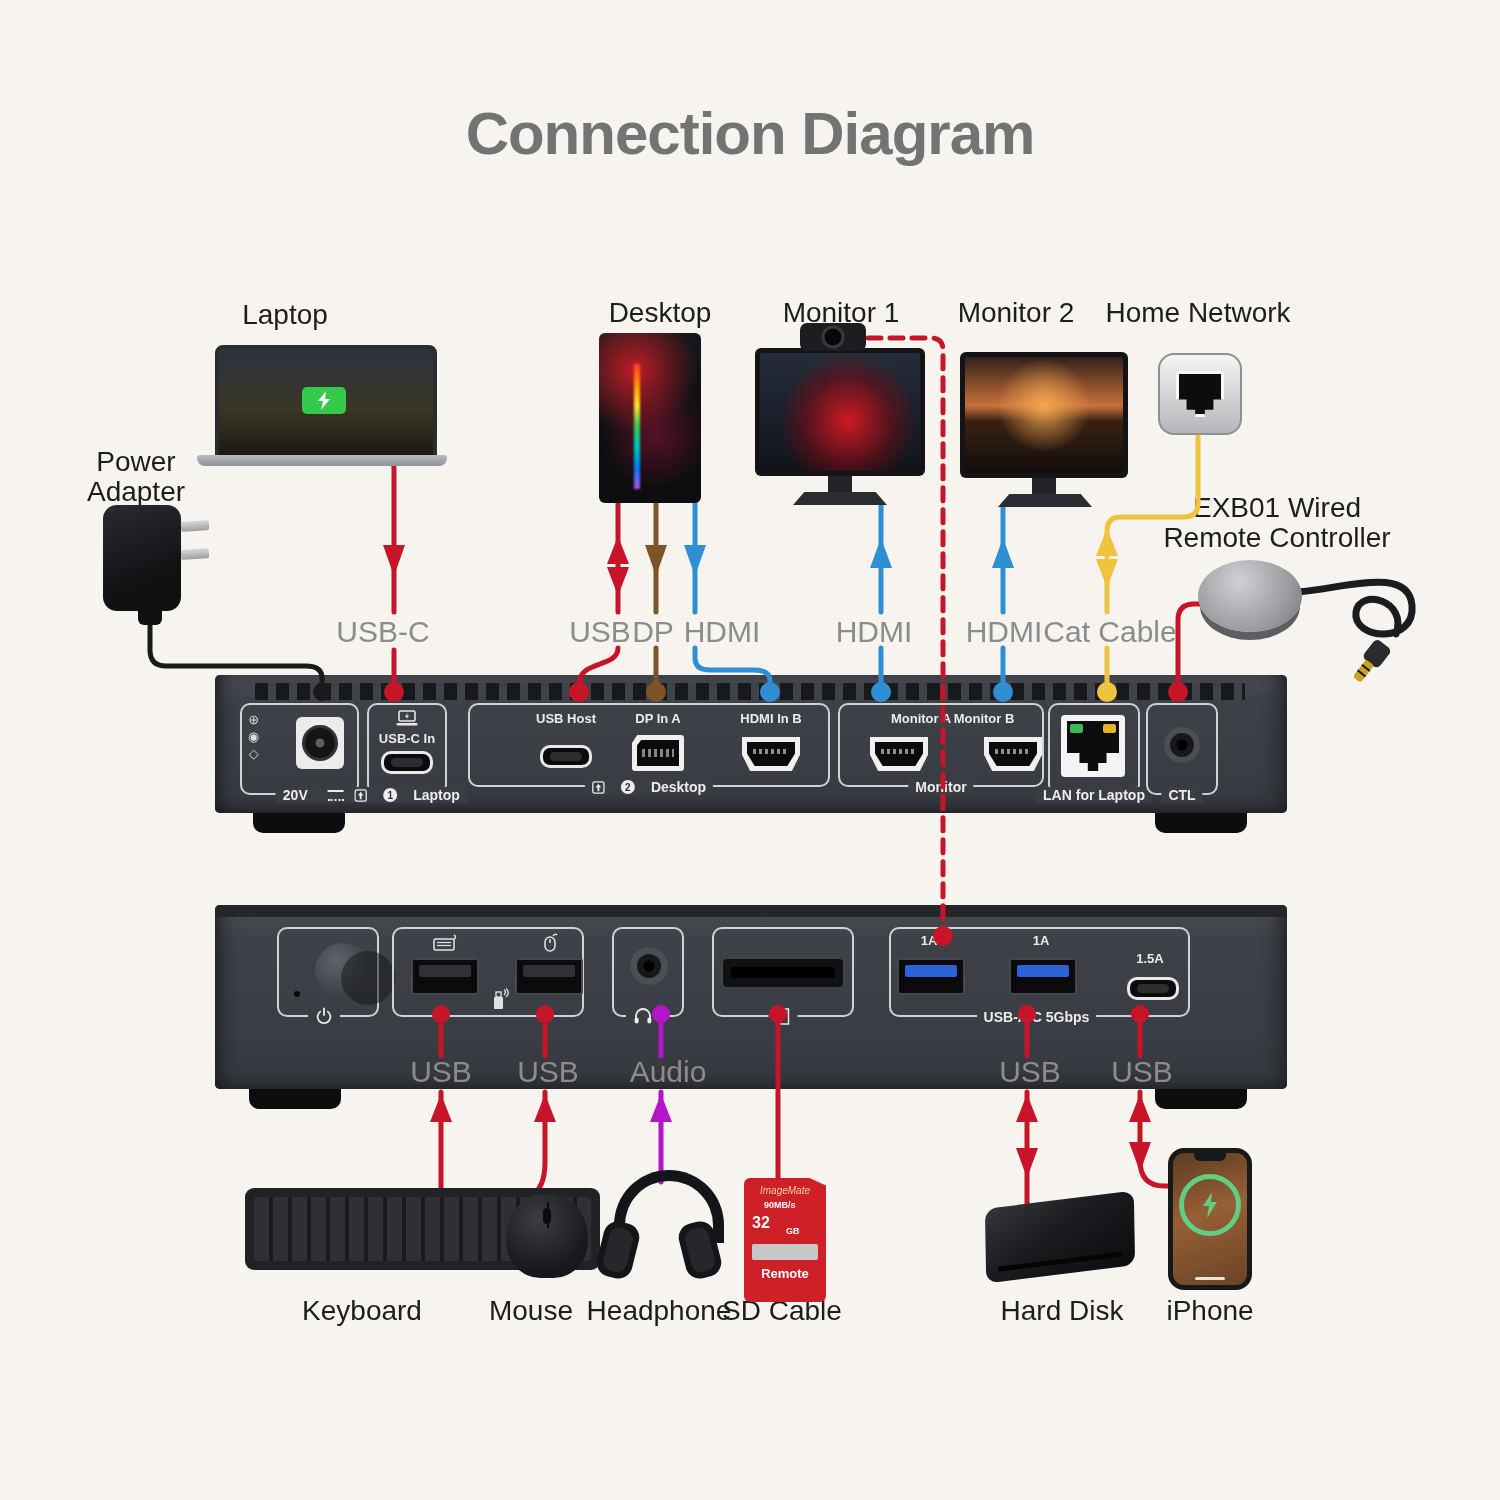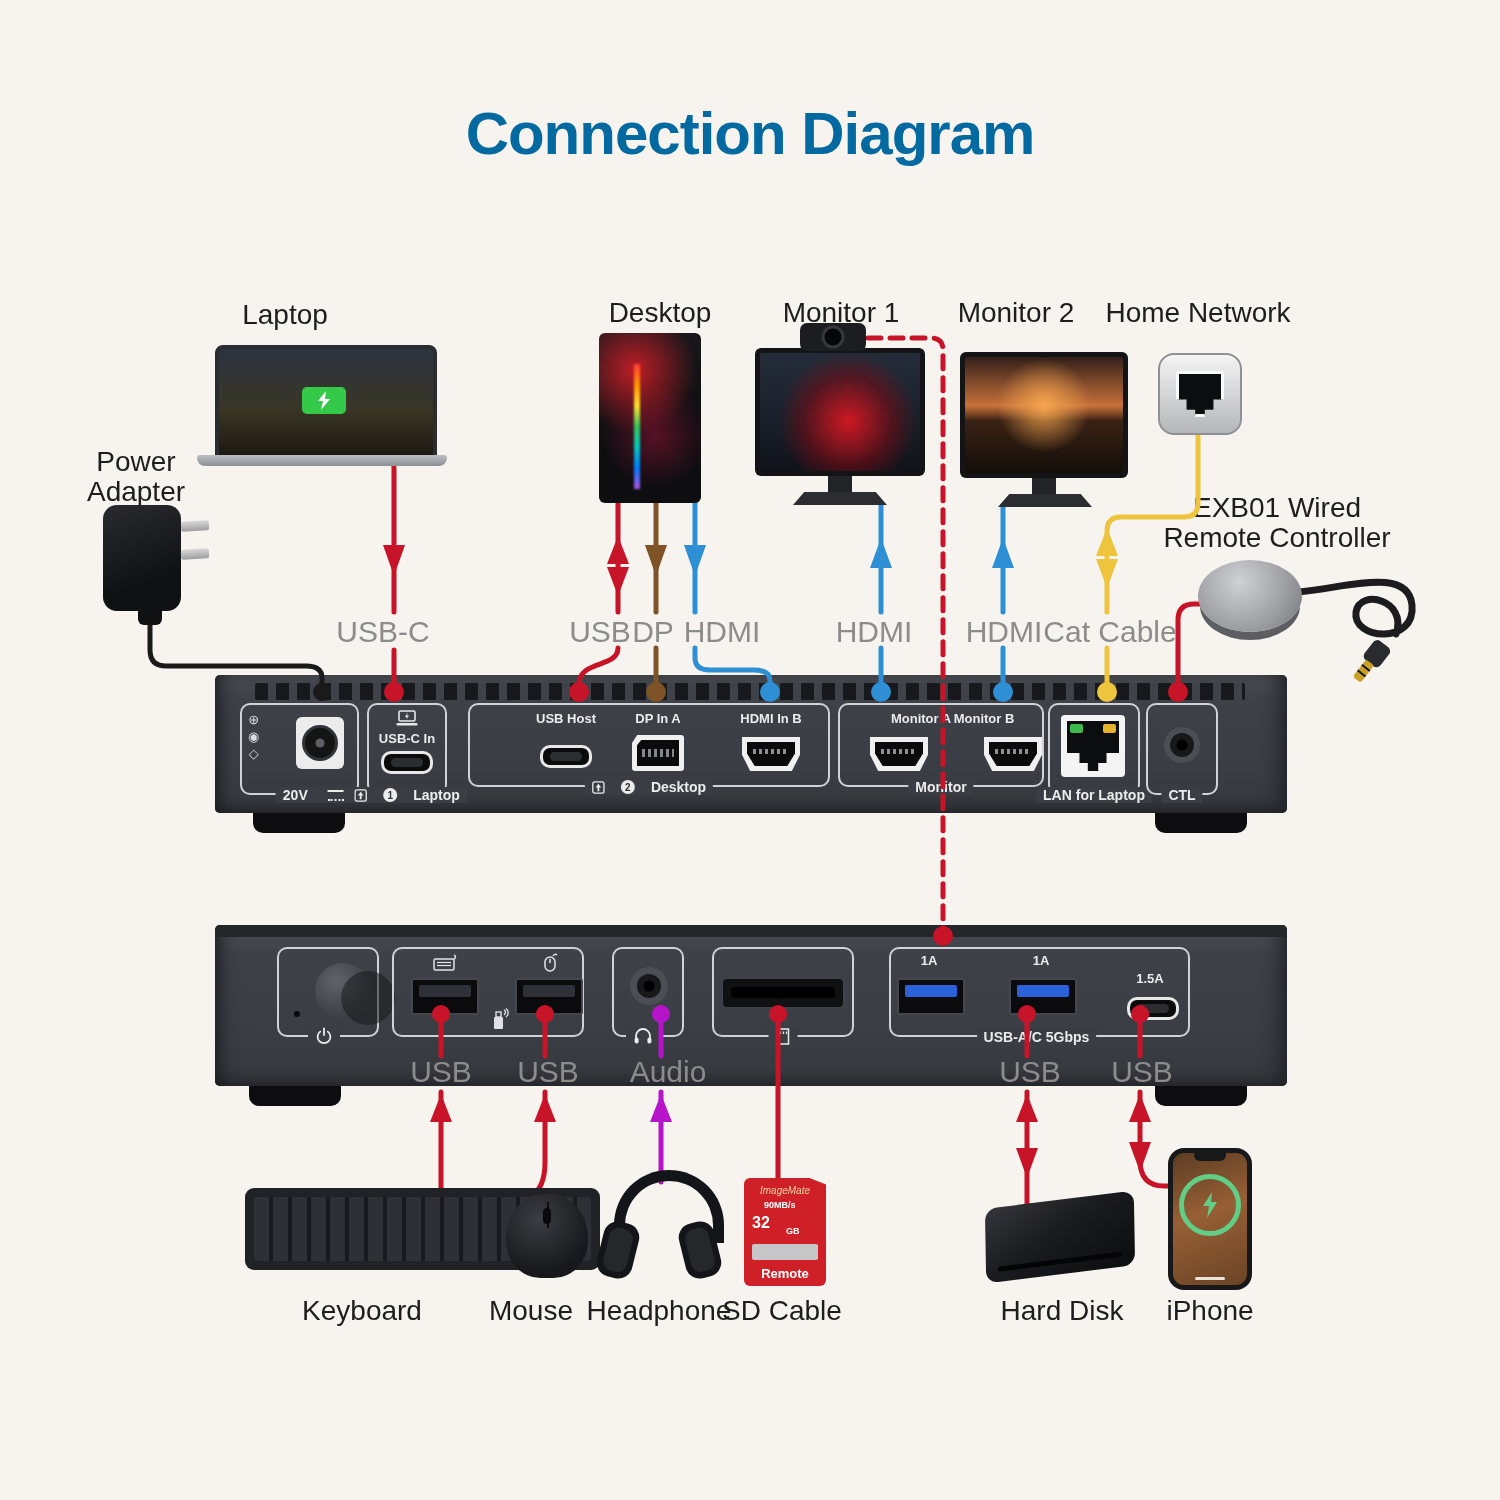--- a/index.html
+++ b/index.html
@@ -1,20 +1,20 @@
 <!DOCTYPE html>
 <html><head>
 <meta charset="utf-8">
 <style>
   html,body{margin:0;padding:0;background:#e9e6e2;}
   .stage{position:relative;width:1500px;height:1500px;background:#f7f4ef;overflow:hidden;
          font-family:"Liberation Sans",sans-serif;}
   .abs{position:absolute;}
   .ctr{position:absolute;transform:translate(-50%,-50%);white-space:nowrap;}
-  .title{font-size:60px;font-weight:800;color:#0369a1;letter-spacing:-1px;}
+  .title{font-size:60px;font-weight:800;color:#737373;letter-spacing:-1px;}
   .dev-label{font-size:28px;color:#1d1d1d;}
   .cable-label{font-size:30px;color:#8c8c8c;}
   
   .dock{position:absolute;background:linear-gradient(180deg,#4a4d53 0%,#3e4147 18%,#3a3d43 70%,#34373c 100%);
         border-radius:5px;box-shadow:inset 14px 0 18px -10px #1b1c1f, inset -16px 0 20px -10px #202226,
         inset 0 -10px 14px -8px #222428;}
   .dock-topstrip{position:absolute;left:0;top:0;right:0;height:12px;background:#24262a;border-radius:5px 5px 0 0;}
   .vents{position:absolute;height:17px;background:repeating-linear-gradient(90deg,#141518 0 13px,#3f4248 13px 21px);
          border-radius:2px;opacity:.92;}
   .foot{position:absolute;height:20px;background:#0d0d0f;border-radius:0 0 10px 10px;}
@@ -229,21 +229,21 @@
     </div>
 
     <div class="gbox" style="left:931px;top:28px;width:68px;height:88px;">
       <div class="jack35" style="left:16px;top:22px;"></div>
       <div class="legend">
         <span>CTL</span>
       </div>
     </div>
   </div>
 
-  <div class="dock" style="left:215px;top:925px;width:1072px;height:161px;">
+  <div class="dock" style="left:215px;top:905px;width:1072px;height:184px;">
     <div class="dock-topstrip"></div>
     <div class="foot" style="left:34px;bottom:-20px;width:92px;"></div>
     <div class="foot" style="right:40px;bottom:-20px;width:92px;"></div>
 
     <div class="gbox" style="left:62px;top:22px;width:98px;height:86px;">
       <div class="abs" style="left:15px;top:62px;width:6px;height:6px;border-radius:50%;background:#0a0a0b;"></div>
       <div class="pwrbtn" style="left:36px;top:14px;"></div>
       <div class="legend" style="left:46%;">
         <svg class="icon" width="18" height="18" viewBox="0 0 18 18">
           <path d="M5.2,4.6 A6.4,6.4 0 1 0 12.8,4.6" fill="none" stroke="#ececec" stroke-width="1.8" stroke-linecap="round"></path>
@@ -473,21 +473,21 @@
 
   <div class="keyboard" style="left:245px;top:1188px;width:355px;height:82px;z-index:6;">
     <div class="keys"></div>
   </div>
   <div class="mouse" style="left:506px;top:1194px;width:82px;height:84px;z-index:6;"></div>
 
   <div class="hp-band" style="left:614px;top:1170px;width:88px;height:62px;z-index:6;"></div>
   <div class="hp-cup" style="left:600px;top:1222px;width:36px;height:56px;transform:rotate(14deg);z-index:6;"></div>
   <div class="hp-cup" style="left:682px;top:1222px;width:36px;height:56px;transform:rotate(-14deg);z-index:7;"></div>
 
-  <div class="sdcard" style="left:744px;top:1178px;width:82px;height:108px;z-index:6;">
+  <div class="sdcard" style="left:744px;top:1178px;width:82px;height:124px;z-index:6;">
     <div class="sd-text" style="left:0;right:0;top:7px;text-align:center;font-size:10px;color:#f3d6a0;font-style:italic;">ImageMate</div>
     <div class="sd-text" style="left:20px;top:22px;font-size:9px;font-weight:bold;">90MB/s</div>
     <div class="sd-text" style="left:8px;top:36px;font-size:16px;font-weight:bold;">32</div>
     <div class="sd-text" style="left:42px;top:48px;font-size:9px;font-weight:bold;">GB</div>
     <div class="sdstripe" style="top:66px;"></div>
     <div class="sd-text" style="left:0;right:0;top:88px;text-align:center;font-size:13px;font-weight:bold;">Remote</div>
   </div>
 
   <div class="hdd" style="left:985px;top:1200px;width:150px;height:74px;z-index:6;"></div>
 

